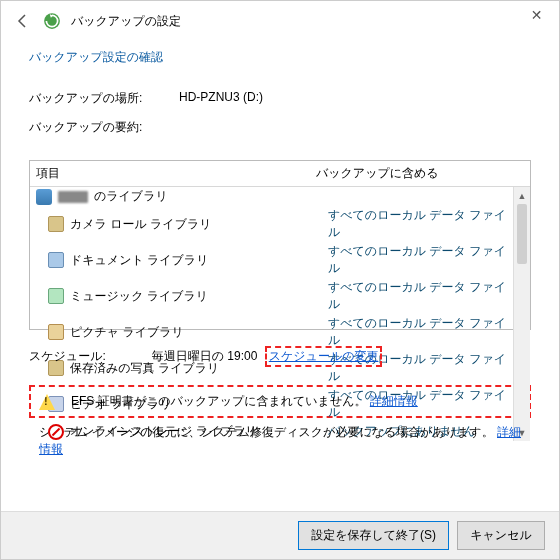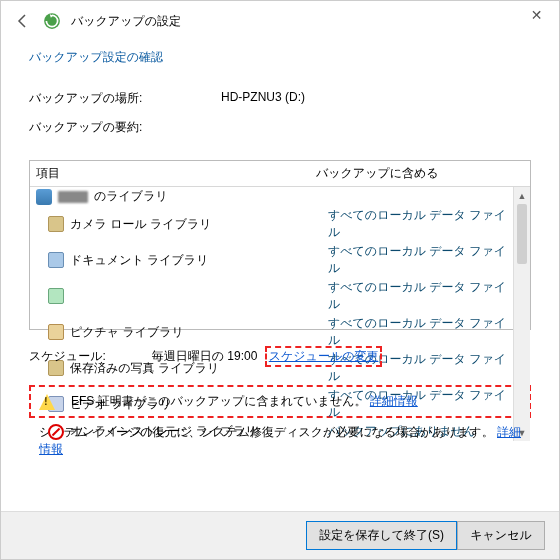--- a/index.html
+++ b/index.html
@@ -43,21 +43,21 @@
     color:#555;
   }
   .header-icon { width:18px; height:18px; }
   .header-title { font-size:12px;font-family:Liberation Mono, monospace; }
   .content { padding: 14px 28px 0 28px; }
   .page-title {
     color:#0a5aa0;
     font-size:12px;
     margin-bottom:24px;
   }
-  .row { display:flex; margin-bottom:8px;gap:42px; }
+  .row { display:flex; margin-bottom:8px; }
   .row .label { width:150px; }
   .summary-label { margin-top:12px; margin-bottom:24px; }
   .table-box {
     border:1px solid #bbb;
     height:170px;
     display:flex;
     flex-direction:column;
   }
   .thead {
     display:flex;
@@ -134,20 +134,21 @@
   .footer {
     position:absolute;
     bottom:0; left:0; right:0;
     height:48px;
     background:#f0f0f0;
     border-top:1px solid #ddd;
     display:flex;
     justify-content:flex-end;
     align-items:center;
     padding-right:14px;
+    gap:8px;
   }
   .btn {
     background:#e1e1e1;
     border:1px solid #adadad;
     padding:5px 12px;
     font-family:inherit;
     font-size:12px;
     min-width:88px;
   }
   .btn.primary {
@@ -210,20 +211,21 @@
           <div class="trow">
             <div class="td1 indent">
                 <span class="icon icon-lib blue"></span>
                 <span>ドキュメント ライブラリ</span>
               </div>
             <div class="td2">すべてのローカル データ ファイル</div>
           </div>
           <div class="trow">
             <div class="td1 indent">
                 <span class="icon icon-lib music"></span>
+                <span>ミュージック ライブラリ</span>
               </div>
             <div class="td2">すべてのローカル データ ファイル</div>
           </div>
           <div class="trow">
             <div class="td1 indent">
                 <span class="icon icon-lib pic"></span>
                 <span>ピクチャ ライブラリ</span>
               </div>
             <div class="td2">すべてのローカル データ ファイル</div>
           </div>

